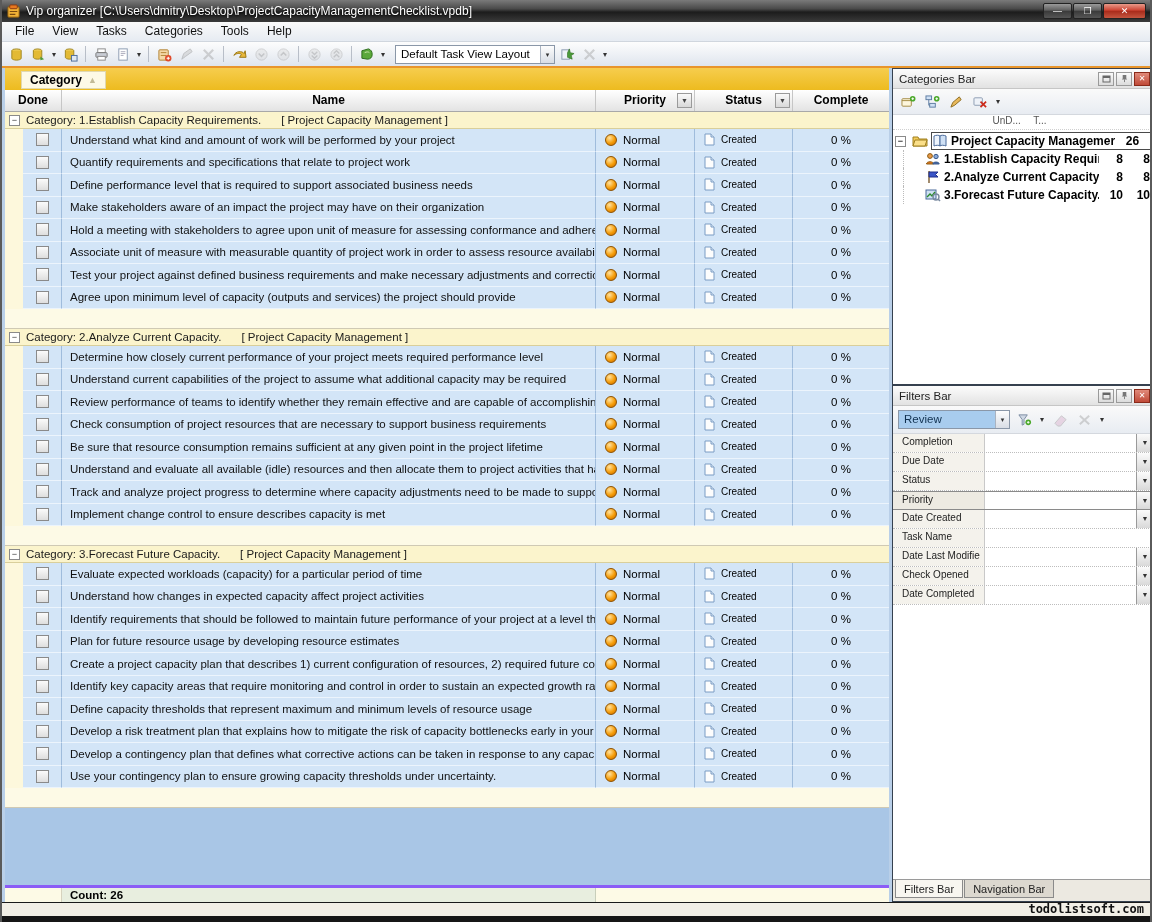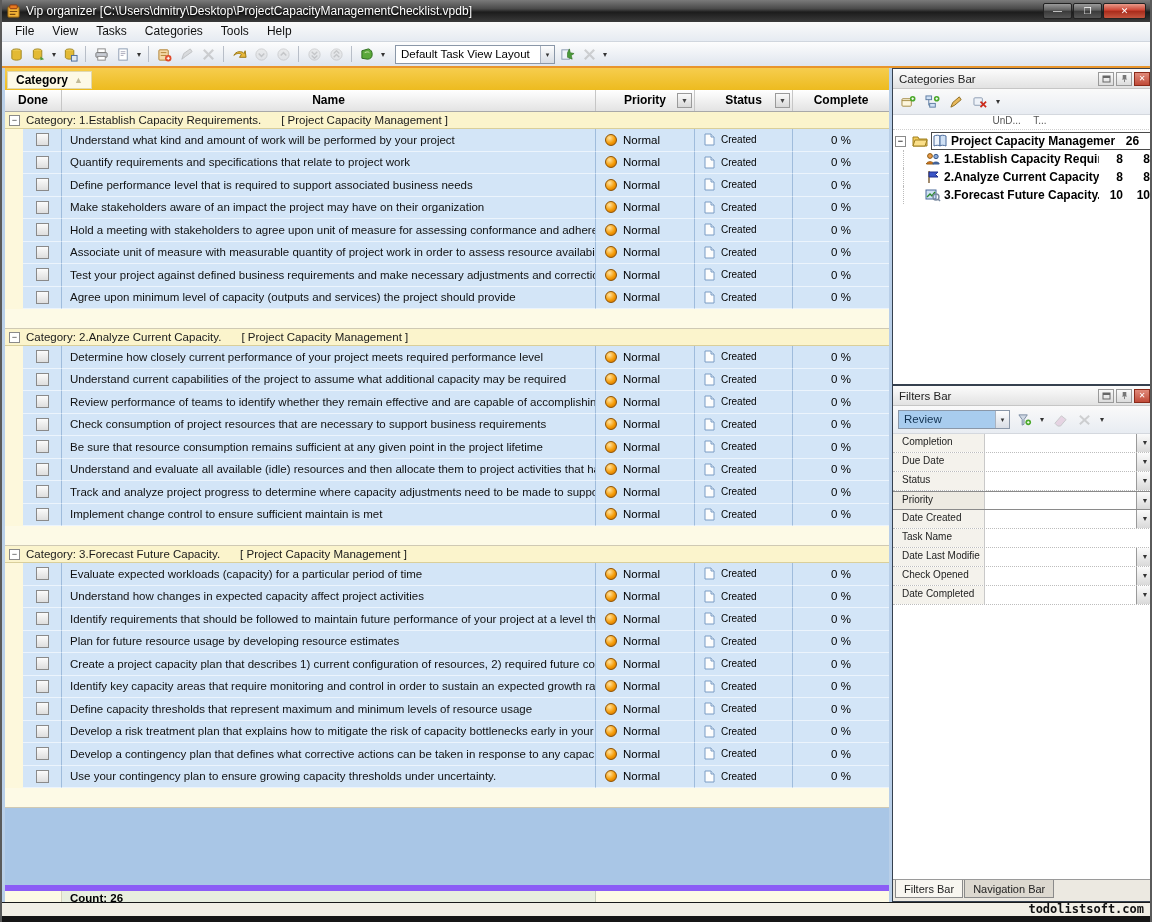--- a/index.html
+++ b/index.html
@@ -29,21 +29,21 @@
   .layoutcombo .val { flex:1; font-size:11.5px; padding:2px 5px; white-space:nowrap; overflow:hidden; }
   .ddbtn { width:14px; background:linear-gradient(#fdfdfd,#d8dde5); border-left:1px solid #aab3c0; font-size:7px; color:#333; text-align:center; line-height:17px; cursor:pointer; }
   .orangeline { height:2px; background:#e8952c; }
 
   
   .client { height:834px; display:flex; background:#b9cfe8; padding-left:3px; }
   .grid { width:884px; display:flex; flex-direction:column; background:#fdfae4; }
   .dock { width:262px; margin-left:3px; display:flex; flex-direction:column; }
 
   
-  .band { height:22px; background:linear-gradient(#f6cd4e,#edbb1f); padding:2px 0 0 2px; }
+  .band { height:22px; background:linear-gradient(#f6cd4e,#edbb1f); padding:2px 0 0 16px; }
   .band-cell { display:inline-flex; align-items:center; gap:6px; background:#fdf9e6; border:1px solid #e0d8b0; padding:1px 8px; font-size:12px; font-weight:bold; cursor:pointer; }
   .sorttri { font-size:9px; color:#c2ba96; }
   .colheaders { height:22px; display:flex; background:linear-gradient(#ffffff,#e3e3e3); border-bottom:1px solid #a8a8a8; }
   .hcell { font-size:12px; font-weight:bold; text-align:center; line-height:21px; border-right:1px solid #c6c6c6; position:relative; cursor:pointer; }
   .hfilter { position:absolute; right:2px; top:3px; width:15px; height:15px; background:linear-gradient(#fafafa,#d8d8d8); border:1px solid #9a9a9a; font-size:7px; line-height:13px; color:#444; text-align:center; cursor:pointer; }
   .w-done{width:57px;} .w-name{width:534px;} .w-pri{width:99px;} .w-sta{width:98px;} .w-com{width:96px; border-right:none;}
 
   
   .grouprow { height:17px; display:flex; align-items:center; background:#fbf4cc; border-bottom:1px solid #d9cf9b; font-size:11.5px; color:#1a1a1a; cursor:pointer; }
   .expbox { width:11px; height:11px; background:#fff; border:1px solid #8a8a8a; font-size:9px; line-height:9px; text-align:center; color:#333; margin:0 6px 0 4px; flex:none; cursor:pointer; }
@@ -54,21 +54,21 @@
   .tc-done { width:39px; justify-content:center; }
   .tc-name { width:534px; padding-left:8px; font-size:11.5px; color:#111; white-space:nowrap; }
   .tc-pri { width:99px; padding-left:9px; gap:6px; font-size:11.5px; }
   .tc-sta { width:98px; padding-left:9px; gap:6px; font-size:10px; }
   .tc-com { width:96px; justify-content:center; font-size:11.5px; border-right:none; }
   .cbx { width:13px; height:13px; border:1px solid #8a8a8a; background:linear-gradient(#fbfbfb,#dedede); cursor:pointer; }
   .ball { width:12px; height:12px; border-radius:50%; background:radial-gradient(circle at 35% 30%, #ffe2a0, #f59c08 55%, #c26400); border:1px solid #8f5200; flex:none; }
   .pageico { flex:none; }
   .seprow { height:20px; background:#fdfae6; border-bottom:1px solid #cfc9b4; }
   .gridfiller { flex:1; background:#a9c6e6; }
-  .gridfooter { height:17px; display:flex; border-top:6px solid #8b5cf6; background:#fdfae6; }
+  .gridfooter { height:17px; display:flex; border-top:3px solid #8b5cf6; background:#fdfae6; }
   .f-left { width:57px; border-right:1px solid #d6d2be; }
   .f-count { width:534px; background:#e8eedf; border-right:1px solid #c8ceba; font-size:11.5px; font-weight:bold; padding:1px 0 0 8px; }
 
   
   .panel { background:#fff; border:1px solid #36414f; display:flex; flex-direction:column; }
   .panel.cats { height:317px; }
   .panel.fils { flex:1; margin-top:0px; }
   .phead { height:20px; background:linear-gradient(#fcfcfc,#e2e2e2); border-bottom:1px solid #c6c6c6; display:flex; align-items:center; padding:0 3px 0 6px; font-size:11.5px; color:#222; }
   .phead .sp { flex:1; }
   .pbtn { width:16px; height:14px; border:1px solid #9a9a9a; background:linear-gradient(#fafafa,#dcdcdc); margin-left:2px; display:flex; align-items:center; justify-content:center; font-size:8px; color:#555; cursor:pointer; }
@@ -561,21 +561,21 @@
               </svg>
               <span>Created</span>
             </div>
     <div class="tcell tc-com">0 %</div>
   </div>
           <div class="taskrow">
     <div class="tcell tc-ind"></div>
     <div class="tcell tc-done">
               <span class="cbx"></span>
             </div>
-    <div class="tcell tc-name">Implement change control to ensure sufficient maintain is met</div>
+    <div class="tcell tc-name">Implement change control to ensure describes capacity is met</div>
     <div class="tcell tc-pri">
               <span class="ball"></span>
               <span>Normal</span>
             </div>
     <div class="tcell tc-sta">
               <svg class="pageico" width="11" height="13" viewBox="0 0 11 13">
                 <path d="M1 1h6l3 3v8H1z" fill="#fdfdfd" stroke="#7a9cc4"></path>
                 <path d="M7 1v3h3" fill="#dce8f4" stroke="#7a9cc4"></path>
               </svg>
               <span>Created</span>

